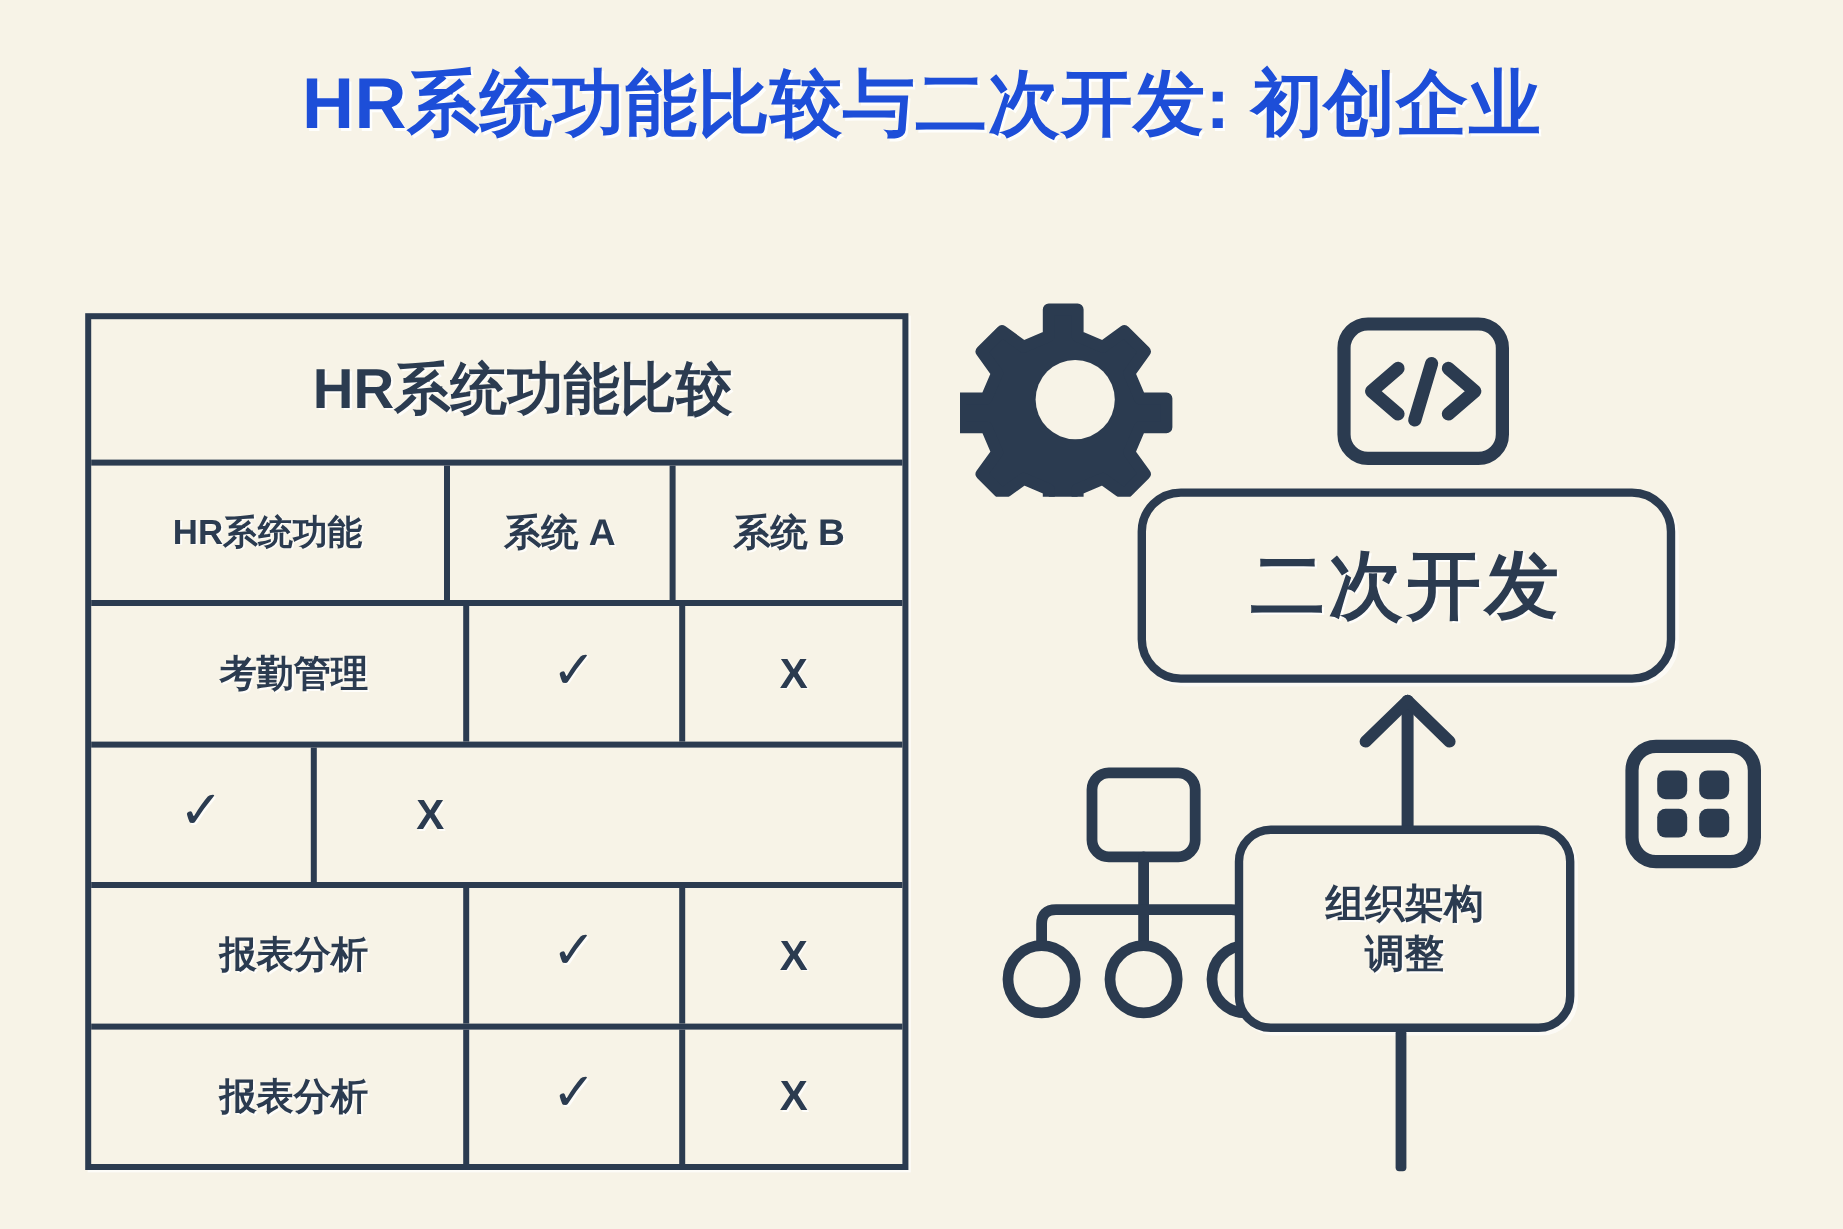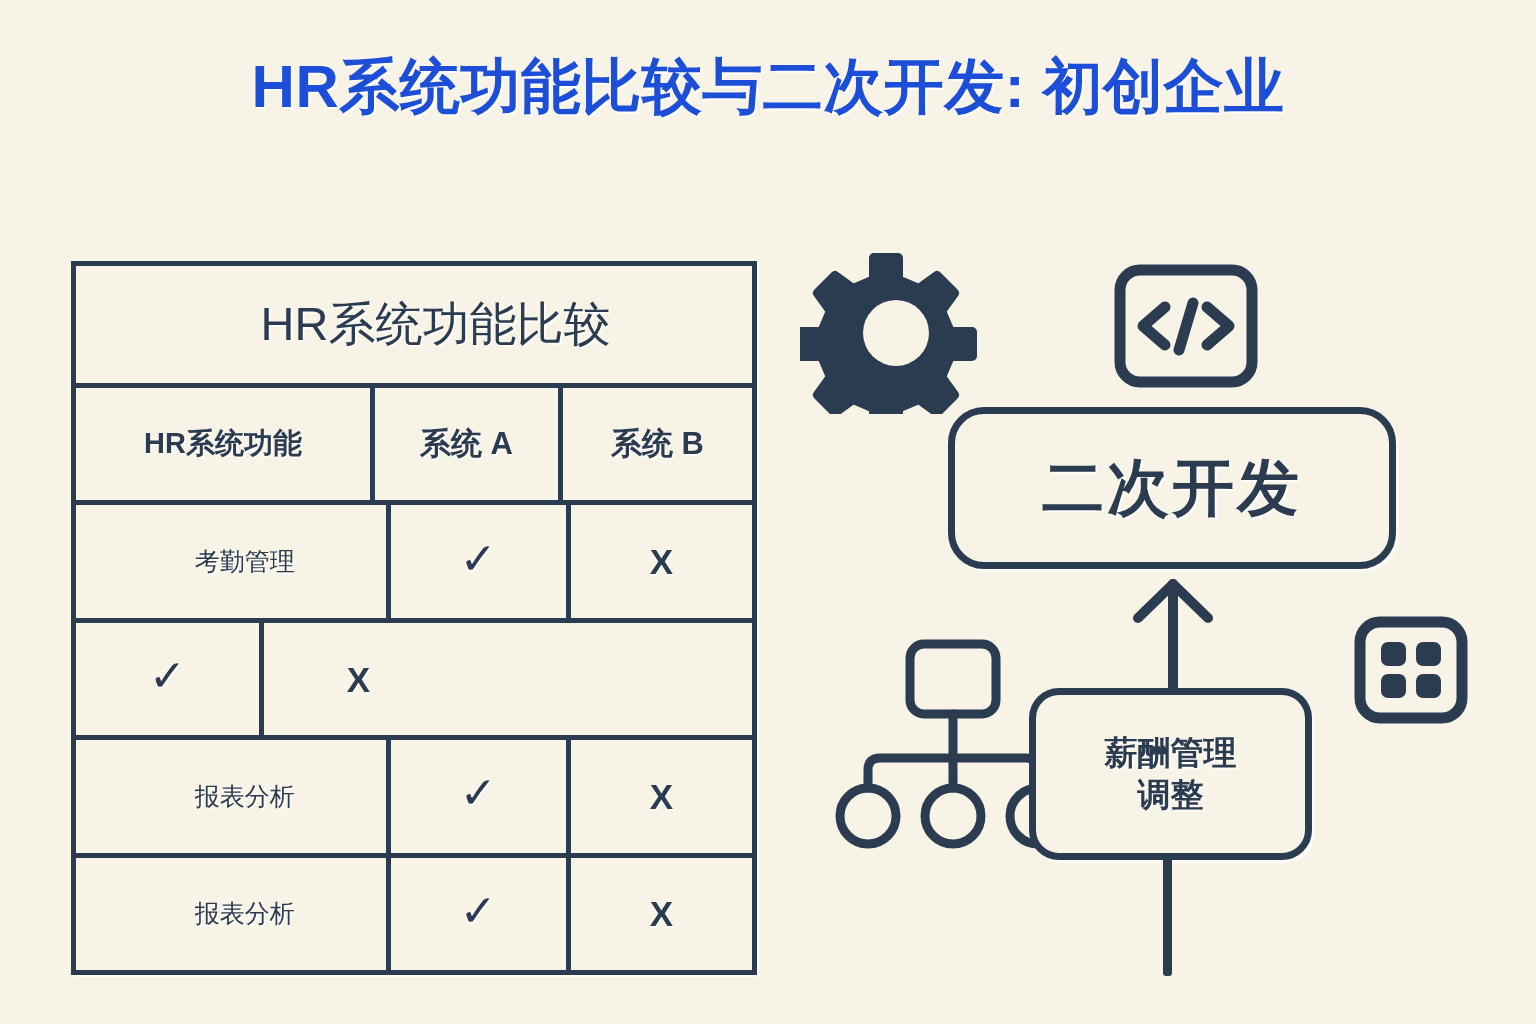--- a/index.html
+++ b/index.html
@@ -57,21 +57,21 @@
     box-shadow: 2px 2px 0 rgba(255,255,255,0.7);
   }
   .tbl-caption {
     height: 122px;
     display: flex;
     align-items: center;
     justify-content: center;
     border-bottom: 5px solid #2b3b50;
     box-sizing: border-box;
     font-size: 47px;
-    font-weight: 400;
+    font-weight: 700;
     text-shadow: 2px 2px 0 rgba(255,255,255,0.8);
     padding-left: 43px;
   }
   .tbl-row {
     display: flex;
     flex: 1 1 0;
     border-bottom: 5px solid #2b3b50;
     box-sizing: border-box;
   }
   .tbl-row.last { border-bottom: none; }
@@ -83,21 +83,21 @@
     box-sizing: border-box;
     text-shadow: 1.5px 1.5px 0 rgba(255,255,255,0.8);
   }
   .tbl-cell.last { border-right: none; }
   .c-feat { width: 299px; }
   .c-a    { width: 188px; }
   .c-b    { width: 189px; border-radius: 19px; }
 
   .tbl-row.head .tbl-cell { font-size: 31px; font-weight: 700; }
   .tbl-row.head .c-feat   { font-size: 29px; }
-  .tbl-row.body .c-feat   { font-size: 25px; font-weight: 400; margin-left: 28px; }
+  .tbl-row.body .c-feat   { font-size: 31px; font-weight: 700; margin-left: 28px; }
   .mark-yes {
     font-size: 44px;
     font-weight: 400;
     line-height: 1;
     transform: translateY(-3px);
   }
   .mark-no {
     font-size: 35px;
     font-weight: 700;
     line-height: 1;
@@ -308,21 +308,21 @@
   <div class="up-arrow">
     <svg width="110" height="128" viewBox="0 0 110 128">
       <g fill="none" stroke="#2b3b50" stroke-width="10" stroke-linecap="round" stroke-linejoin="round">
         <line x1="55" y1="12" x2="55" y2="124"></line>
         <polyline points="20,46 55,12 90,46"></polyline>
       </g>
     </svg>
   </div>
 
   <div class="orgbox">
-    <span class="orgbox-line">薪酬管理</span>
+    <span class="orgbox-line">组织架构</span>
     <span class="orgbox-line">调整</span>
   </div>
   <div class="orgbox-stem"></div>
 
   <div class="grid-icon">
     <svg width="116" height="110" viewBox="0 0 116 110">
       <rect x="7" y="7" width="102" height="96" rx="20" ry="20" fill="none" stroke="#2b3b50" stroke-width="11"></rect>
       <g fill="#2b3b50">
         <rect x="28" y="27" width="25" height="24" rx="7" ry="7"></rect>
         <rect x="63" y="27" width="25" height="24" rx="7" ry="7"></rect>

